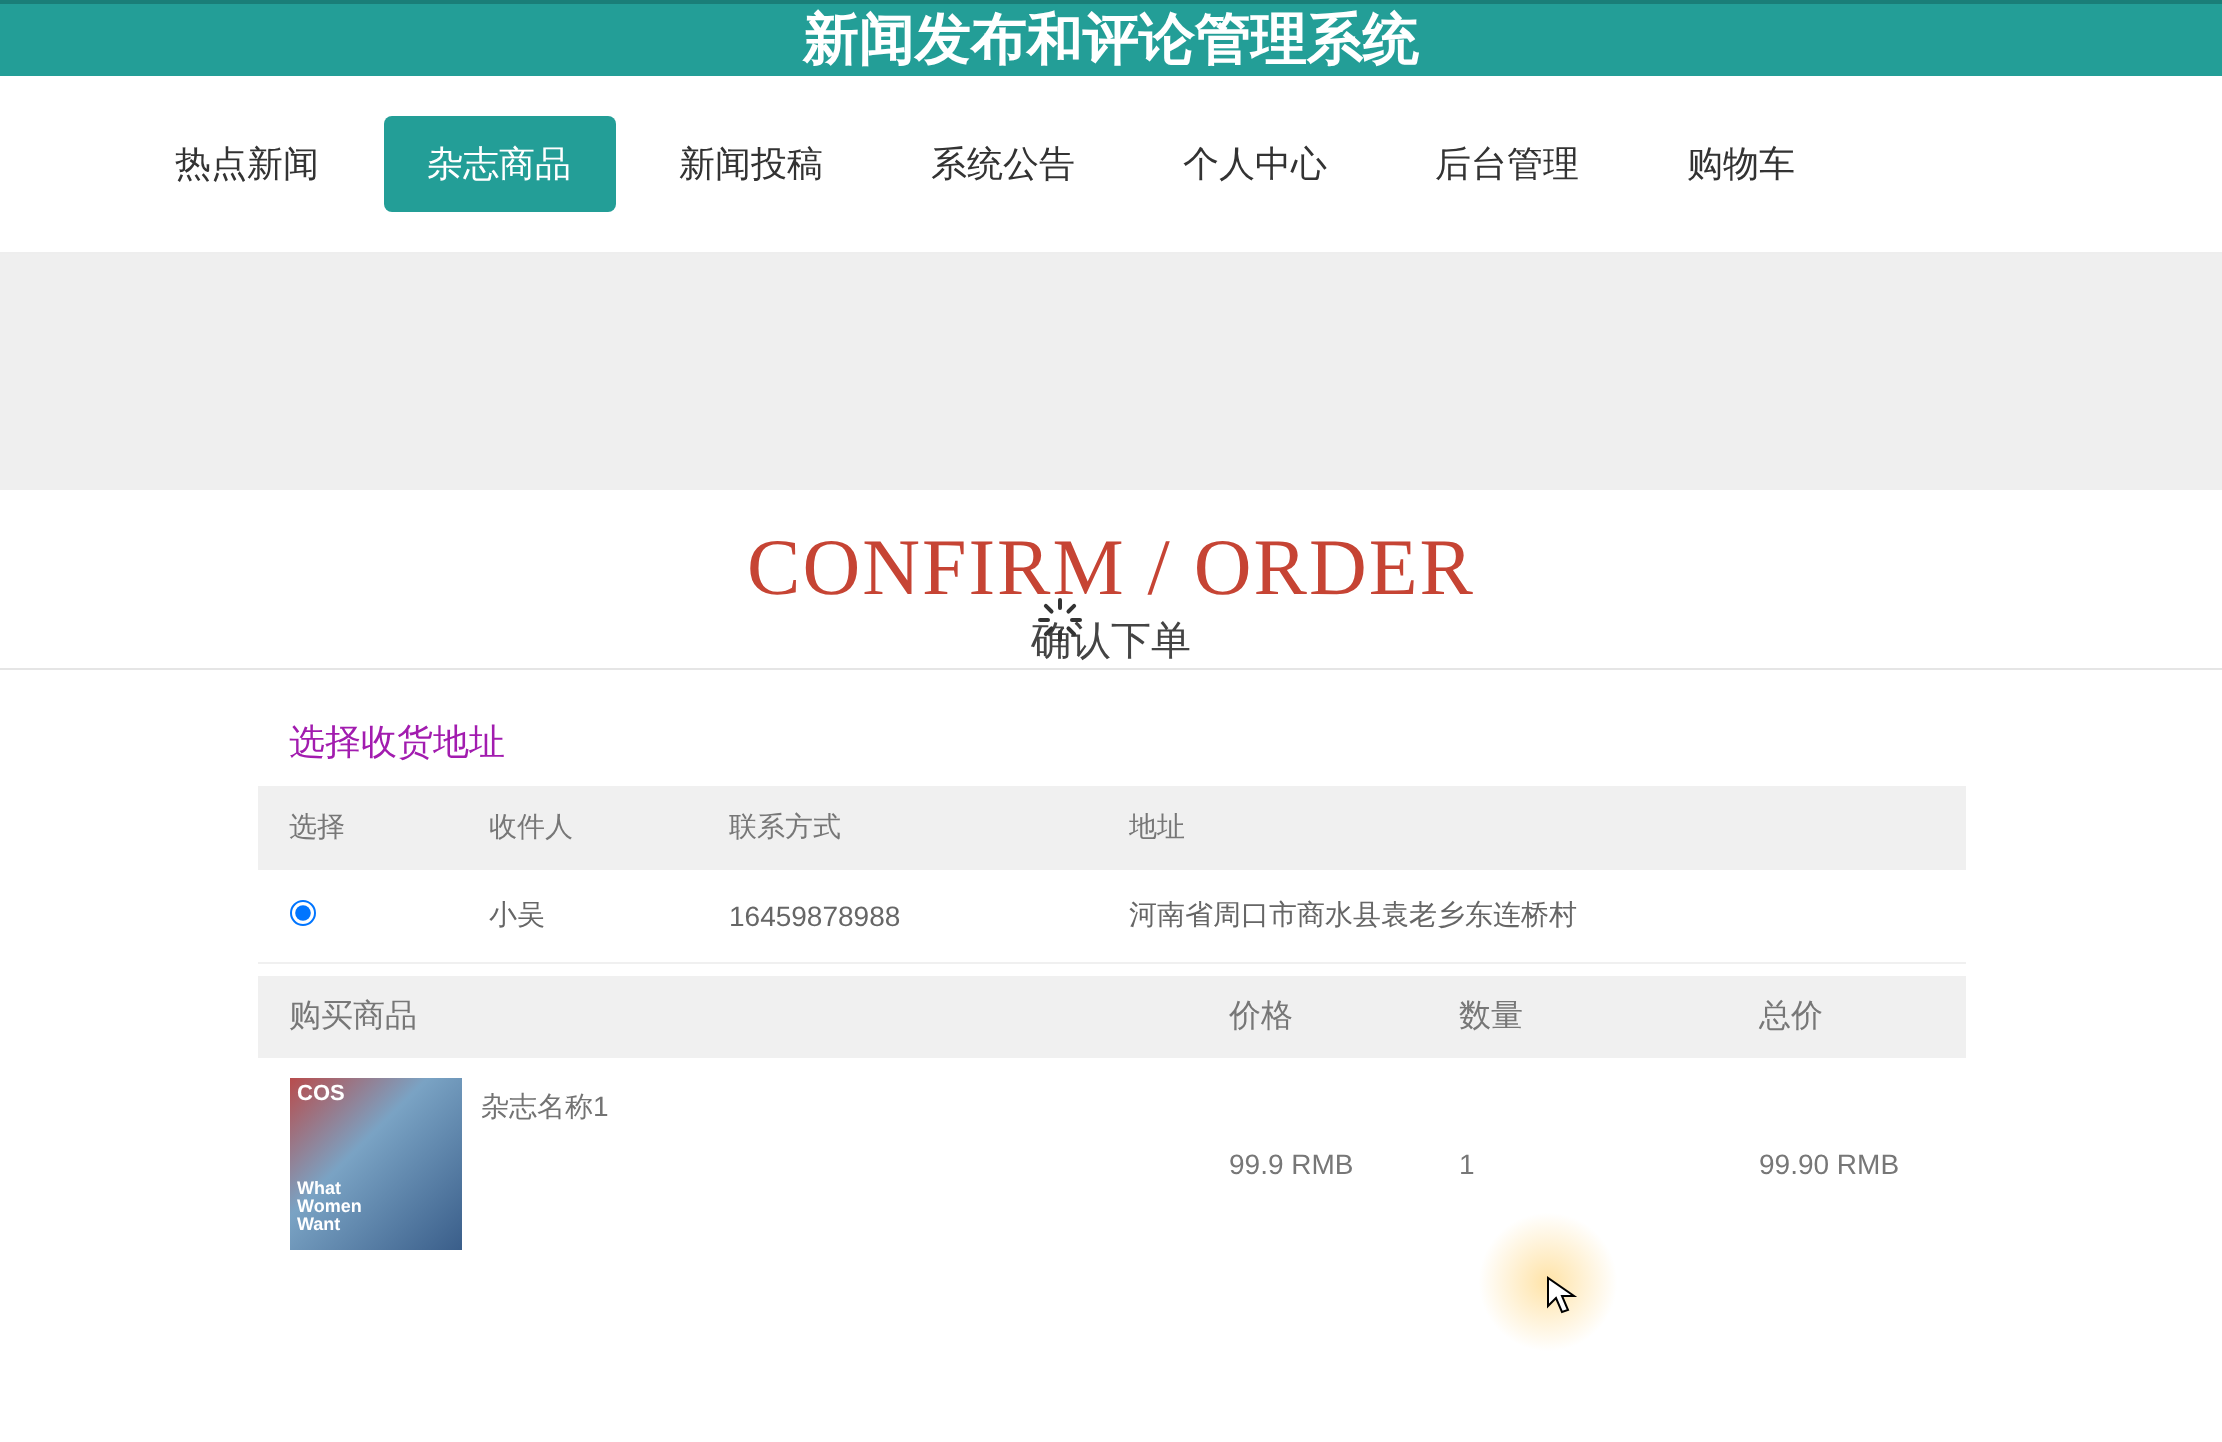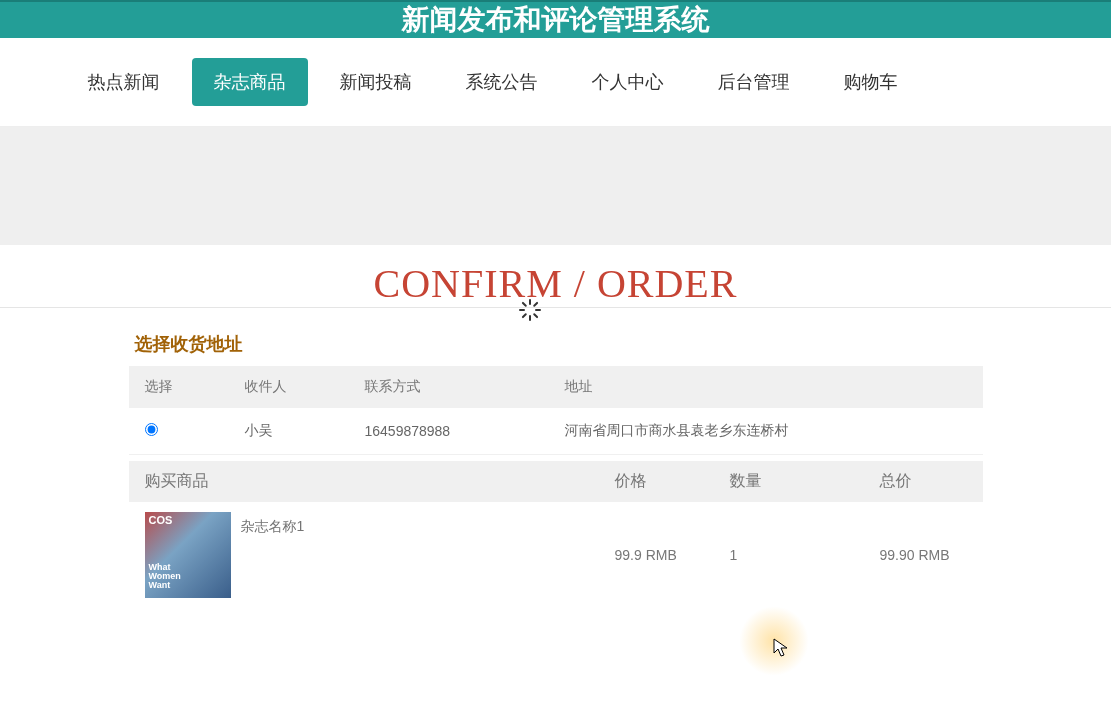--- a/index.html
+++ b/index.html
@@ -12,21 +12,21 @@
   .nav-item.active { background: #239e97; color: #fff; }
   .hero { height: 118px; background: #efefef; }
   .section-title { text-align: center; margin-top: 15px; position: relative; }
   .section-title-en { font-family: Georgia, 'Times New Roman', serif; font-size: 40px; color: #c64434; letter-spacing: 1px; }
   .section-title-cn { font-size: 20px; color: #444; margin-top: 0px; }
   .divider { height: 1px; background: #e5e5e5; margin-top: 0px; }
   .loading-spinner { position: absolute; left: 518px; top: 38px; width: 24px; height: 24px; pointer-events: none; }
   .loading-spinner svg { width: 24px; height: 24px; }
 
   .content { max-width: 854px; margin: 0 auto; padding: 10px 0 40px; }
-  .block-title { font-size: 18px; font-weight: 700; margin: 14px 6px 10px; color: #a16207; }
+  .block-title { font-size: 18px; font-weight: 400; margin: 14px 16px 10px; color: #a21caf; }
 
   .addr-table { width: 100%; border-collapse: collapse; }
   .addr-table thead { background: #f0f0f0; }
   .addr-table th { text-align: left; font-weight: normal; color: #777; font-size: 14px; padding: 12px 16px; }
   .addr-table td { padding: 14px 16px; font-size: 14px; color: #666; border-bottom: 1px solid #f0f0f0; }
   .addr-table .col-select { width: 100px; }
   .addr-table .col-recv { width: 120px; }
   .addr-table .col-phone { width: 200px; }
 
   .order-table { width: 100%; border-collapse: collapse; margin-top: 6px; }
@@ -61,20 +61,21 @@
     <div class="nav-item">个人中心</div>
     <div class="nav-item">后台管理</div>
     <div class="nav-item">购物车</div>
   </div>
 </div>
 
 <div class="hero"></div>
 
 <div class="section-title">
   <div class="section-title-en">CONFIRM / ORDER</div>
+  <div class="section-title-cn">确认下单</div>
   <div class="loading-spinner">
     <svg viewBox="0 0 24 24">
       <g stroke="#333" stroke-width="2" stroke-linecap="round">
         <line x1="12" y1="2" x2="12" y2="6"></line>
         <line x1="12" y1="18" x2="12" y2="22"></line>
         <line x1="4.93" y1="4.93" x2="7.76" y2="7.76"></line>
         <line x1="16.24" y1="16.24" x2="19.07" y2="19.07"></line>
         <line x1="2" y1="12" x2="6" y2="12"></line>
         <line x1="18" y1="12" x2="22" y2="12"></line>
         <line x1="4.93" y1="19.07" x2="7.76" y2="16.24"></line>

